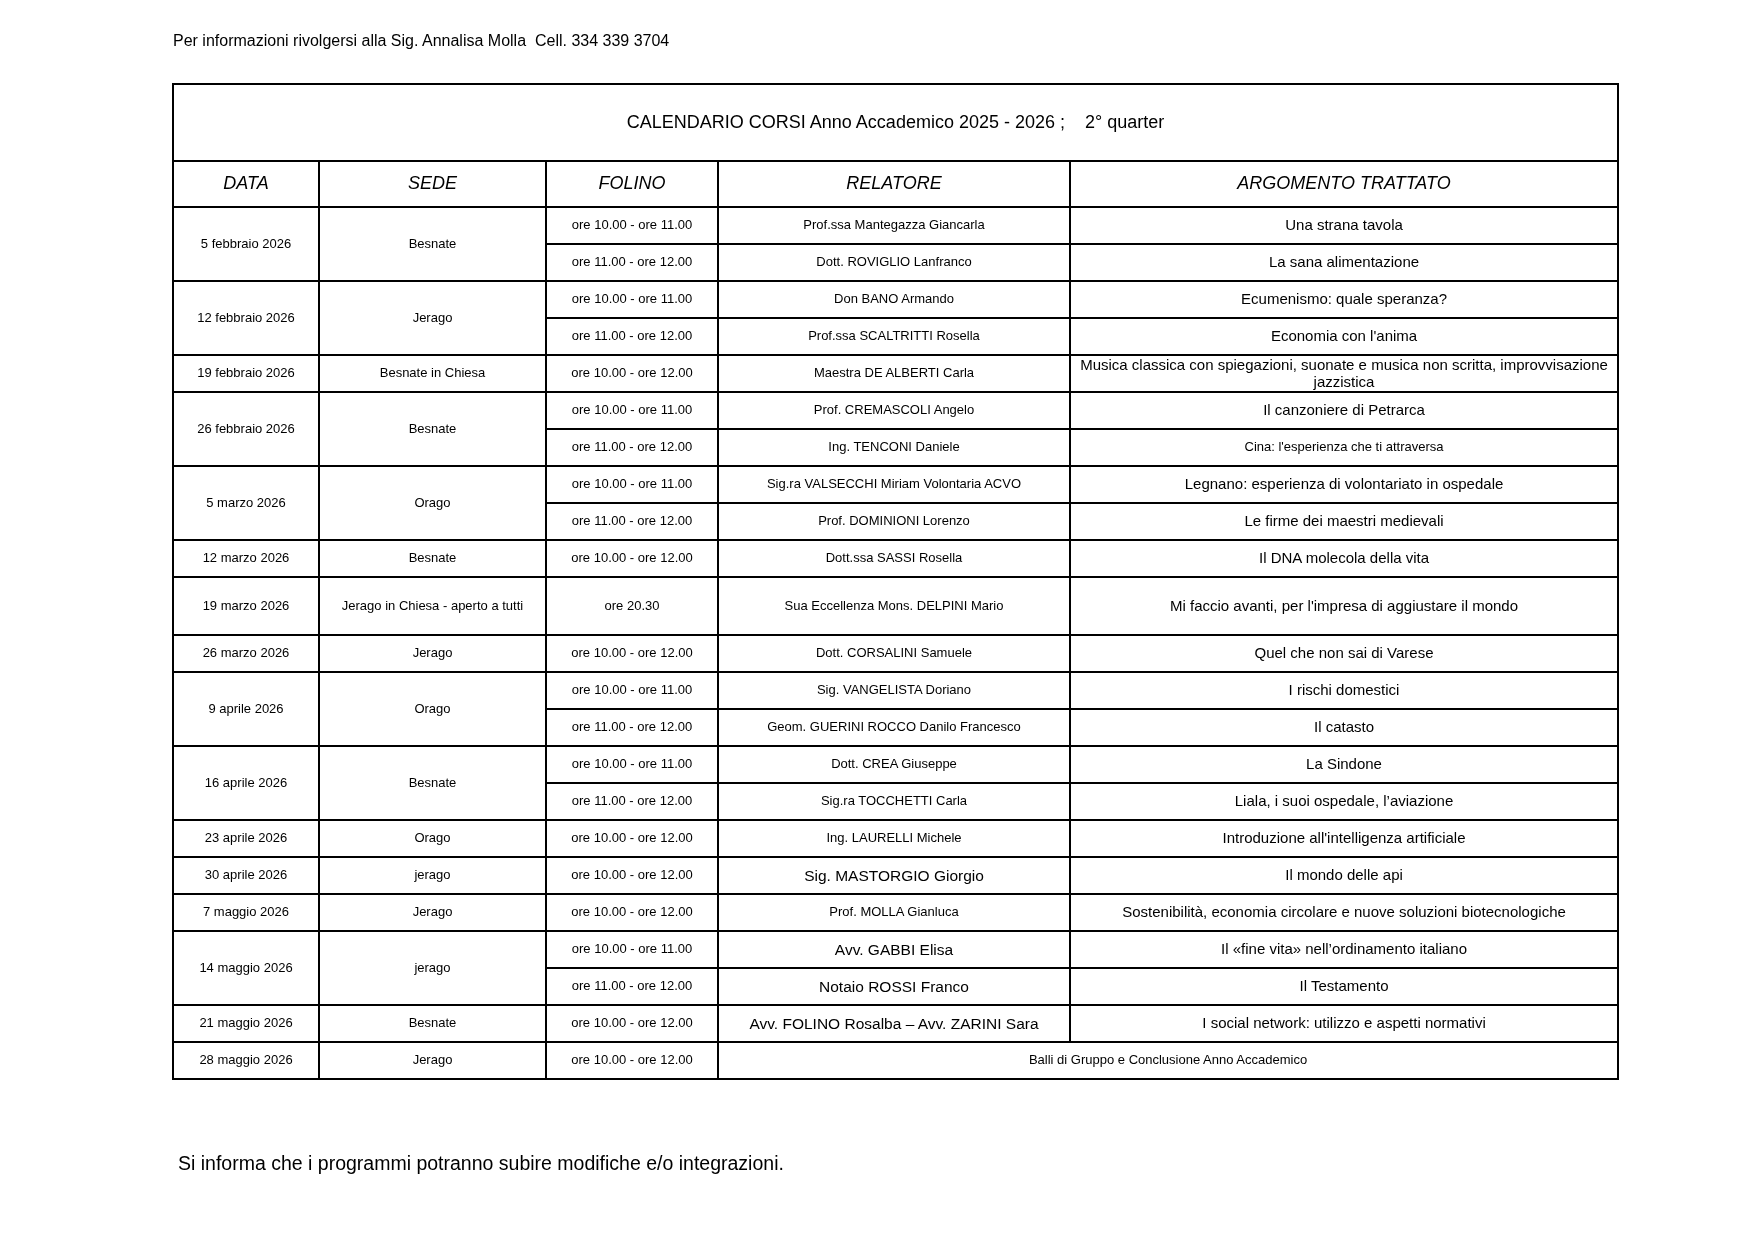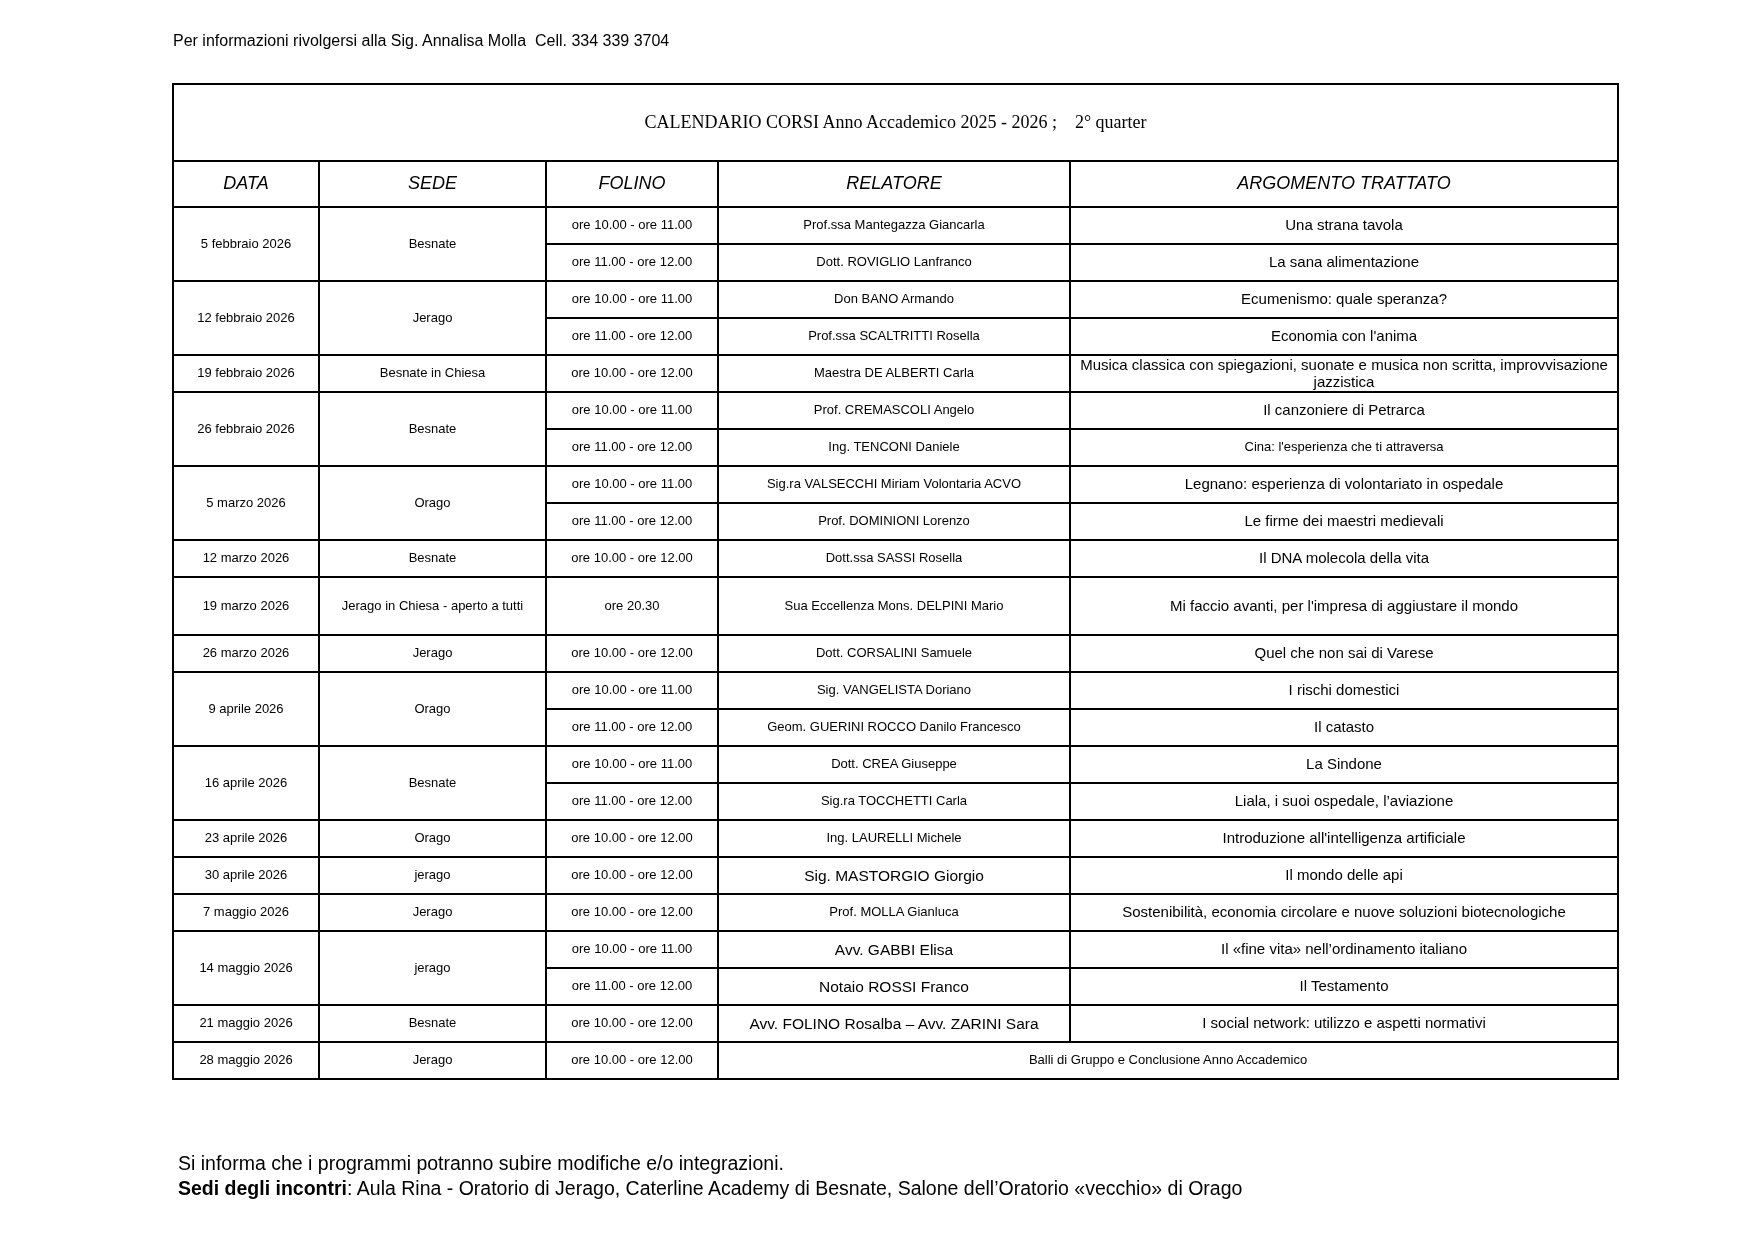--- a/index.html
+++ b/index.html
@@ -35,21 +35,20 @@
       text-align: center;
       vertical-align: middle;
       padding: 0 4px;
       font-weight: normal;
       line-height: 1.1;
     }
     .title-cell {
       height: 75px;
       font-size: 18px;
       white-space: pre;
-      font-family: Liberation Serif, serif;
     }
     .head-cell {
       height: 44px;
       font-size: 18px;
       font-style: italic;
     }
     td.small { font-size: 13px; }
     td.arg { font-size: 15px; }
     td.arg-sm { font-size: 13px; }
     td.rel-lg { font-size: 15.5px; margin-left: 36px; }
@@ -234,14 +233,13 @@
         <td class="small" rowspan="1">28 maggio 2026</td>
         <td class="small" rowspan="1">Jerago</td>
         <td class="small">ore 10.00 - ore 12.00</td>
         <td colspan="2" class="small">Balli di Gruppo e Conclusione Anno Accademico</td>
       </tr>
     </tbody>
 </table>
 
 <div class="footer">
   <div>Si informa che i programmi potranno subire modifiche e/o integrazioni.</div>
-  <div><b>Sedi degli incontri</b><span>: Aula Rina - Oratorio di Jerago, Caterline Academy di Besnate, Salone dell’Oratorio «vecchio» di Orago</span></div>
 </div>
 
 </body></html>

